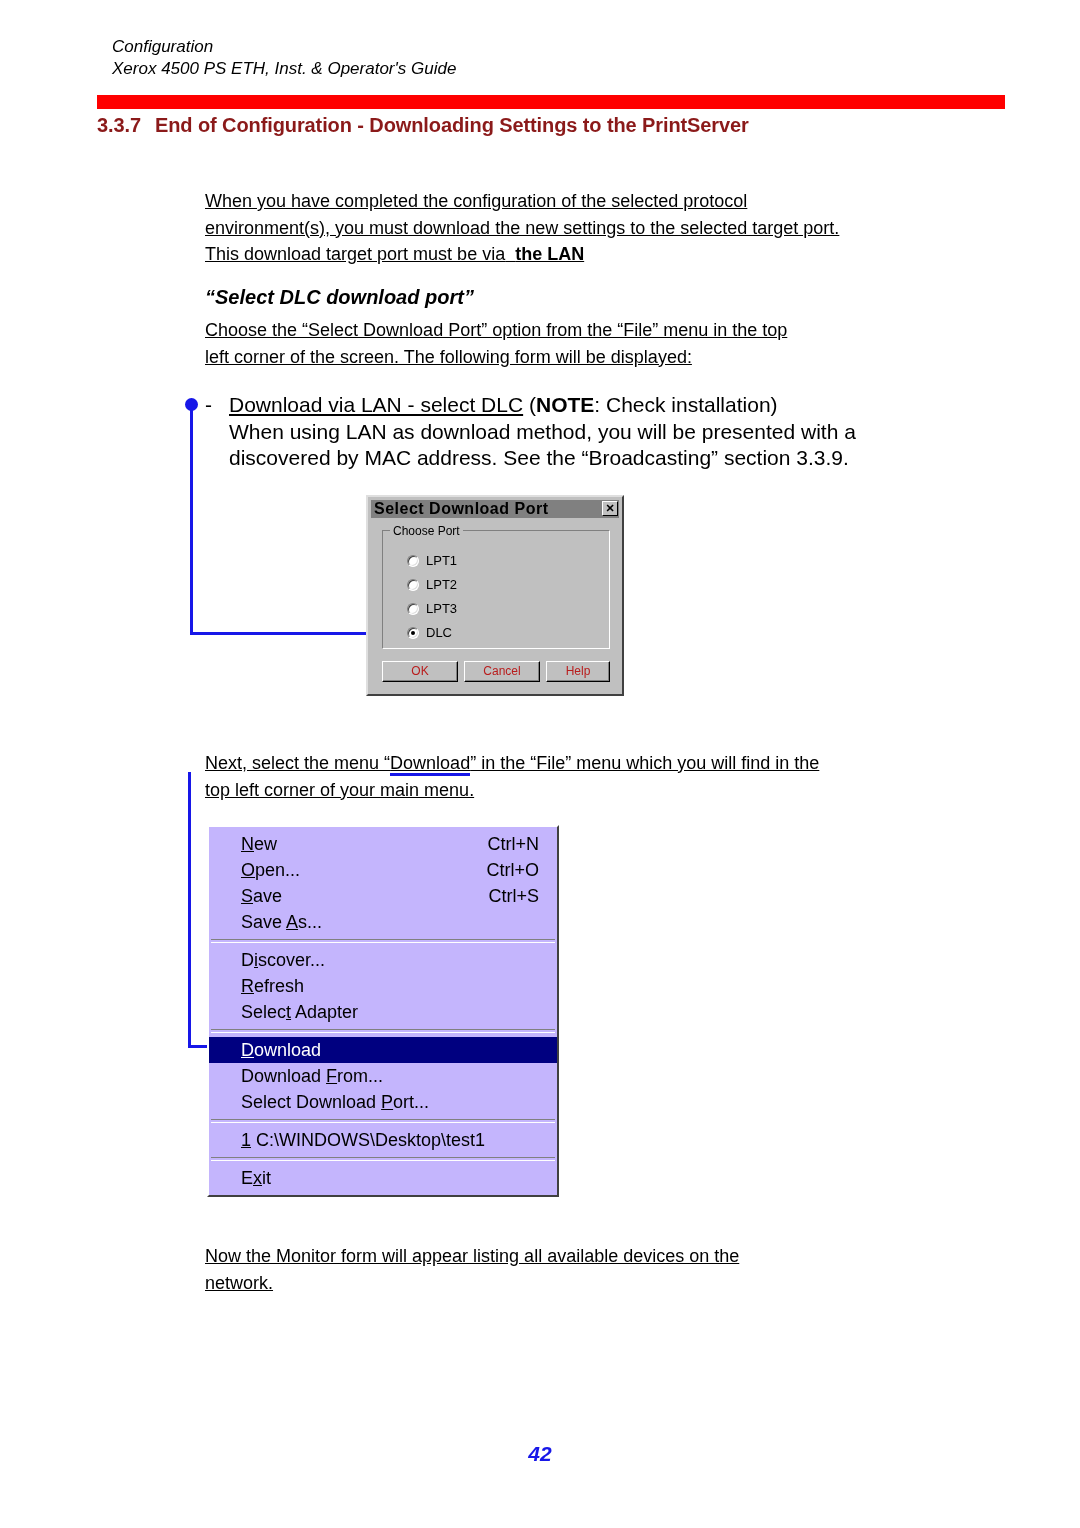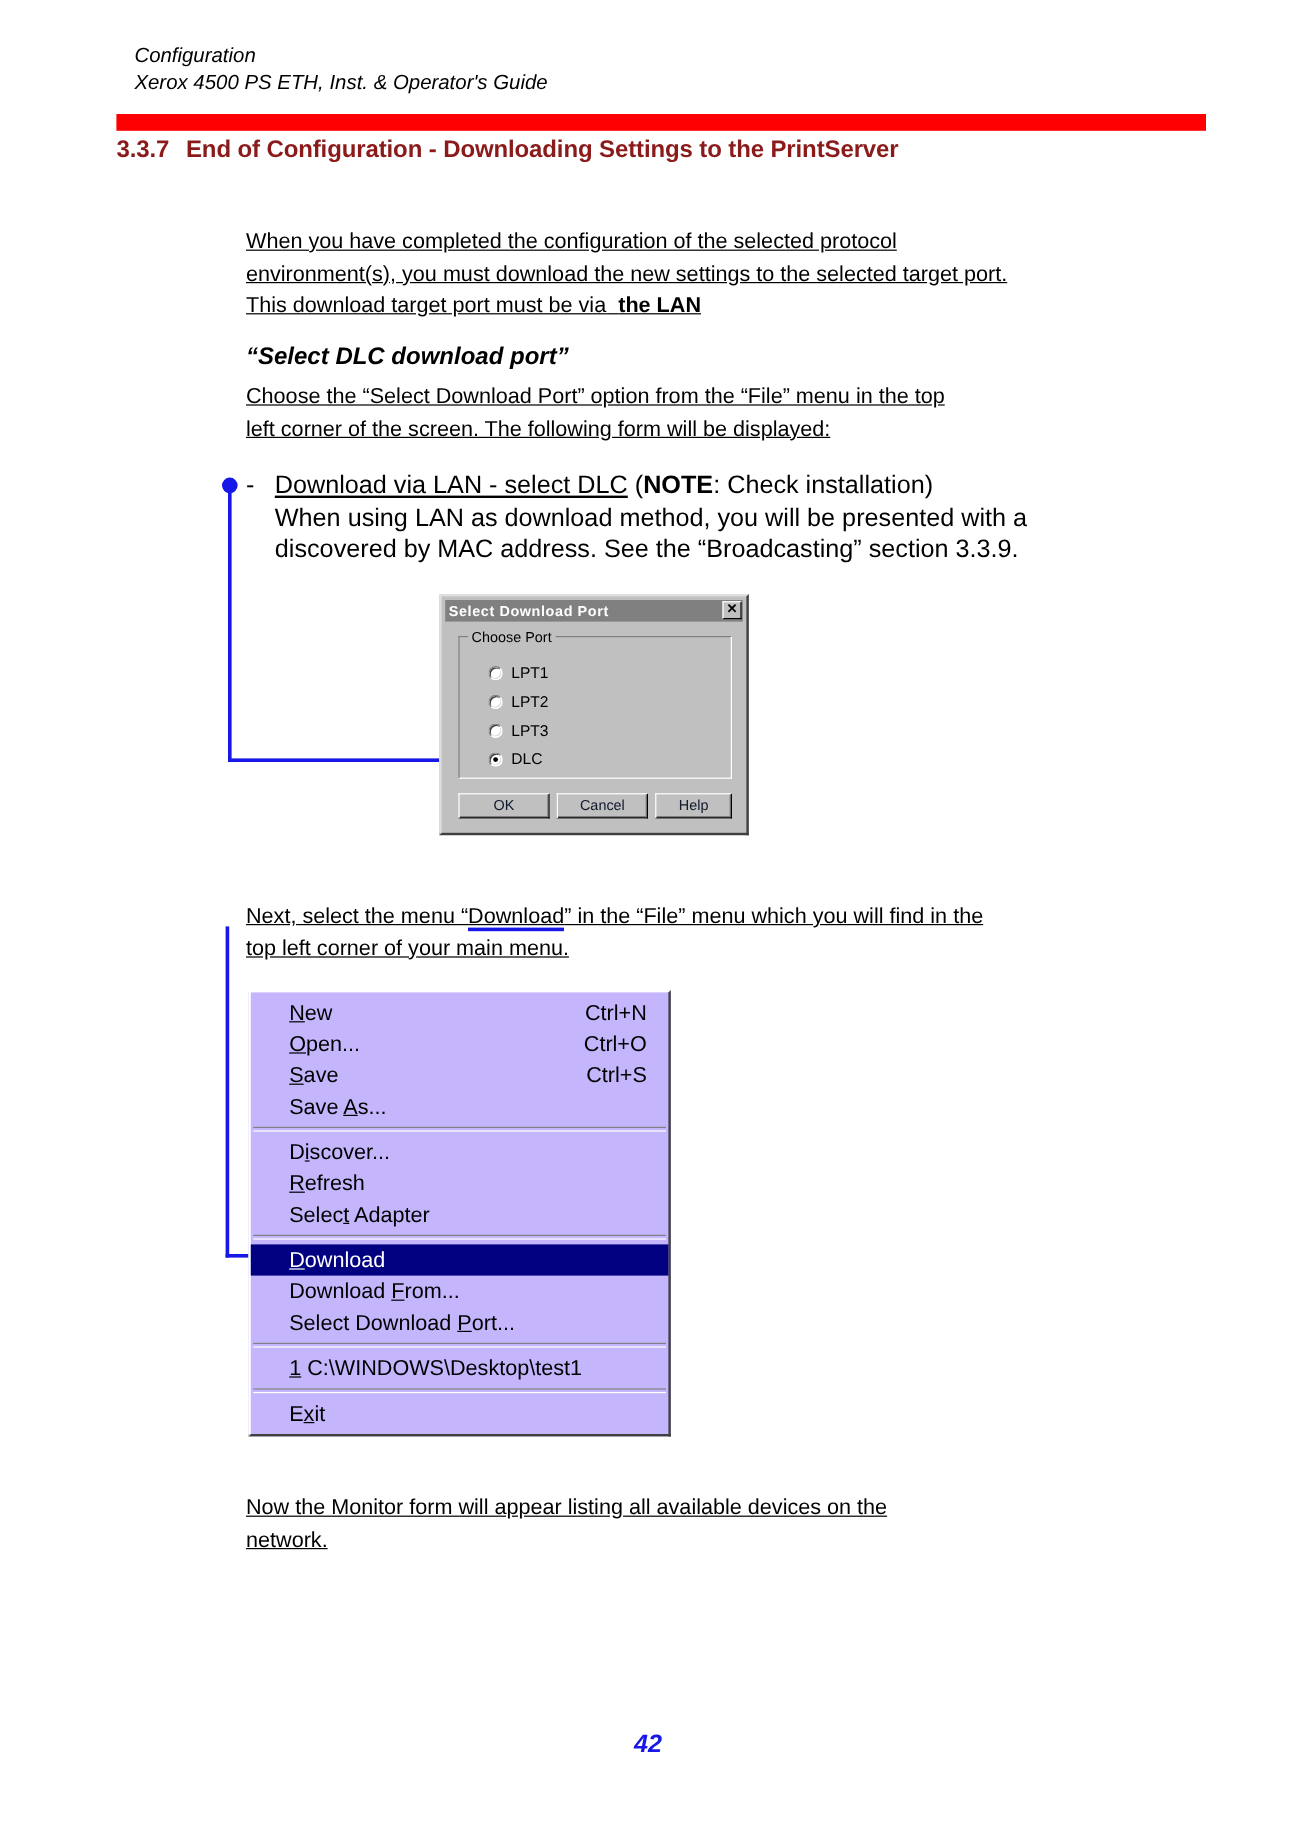--- a/index.html
+++ b/index.html
@@ -128,22 +128,22 @@
   #dlg-titlebar {
     position: absolute;
     left: 3px; top: 3px;
     width: 248px;
     height: 18px;
     background: #808080;
     display: flex;
     align-items: center;
   }
   #dlg-title-text {
-    color: #ffffff;
-    font-size: 12px;
+    color: #000000;
+    font-size: 16px;
     font-weight: bold;
     margin-left: 3px;
     letter-spacing: 0.5px;
     white-space: nowrap;
   }
   #dlg-close-btn {
     position: absolute;
     right: 1px; top: 1px;
     width: 16px; height: 15px;
     background: #c0c0c0;
@@ -210,21 +210,21 @@
     background: #c0c0c0;
     border-top: 1px solid #ffffff;
     border-left: 1px solid #ffffff;
     border-right: 1px solid #000000;
     border-bottom: 1px solid #000000;
     box-shadow: inset -1px -1px 0 #808080;
     box-sizing: border-box;
     font-size: 12px;
     line-height: 19px;
     text-align: center;
-    color: #0f172a;
+    color: #b91c1c;
   }
   #btn-ok     { left: 14px;  width: 76px; }
   #btn-cancel { left: 96px;  width: 76px; }
   #btn-help   { left: 178px; width: 64px; }
 
   
   #par-next { left: 205px; top: 750px; width: 790px; }
   .ul-blue {
     border-bottom: 3px solid #1717e8;
     padding-bottom: 0px;

